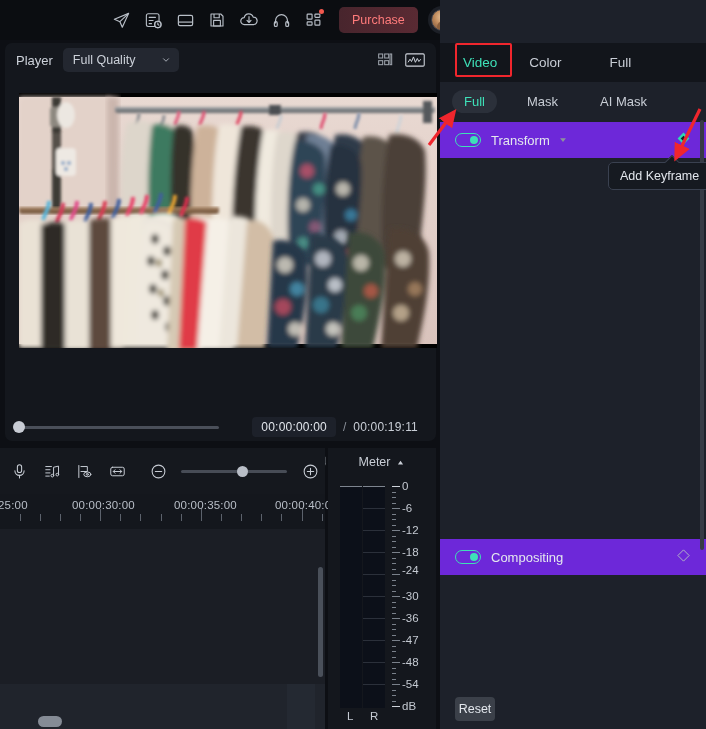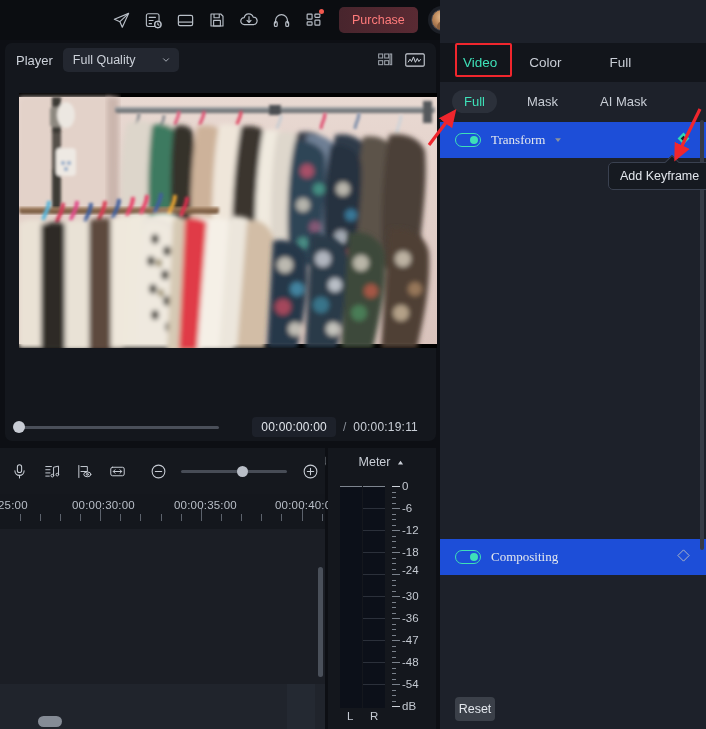--- a/index.html
+++ b/index.html
@@ -171,21 +171,21 @@
   .tabm.active { color:#3ee0b8; }
   .tabs-sub {
     position:absolute; top:84px; left:0; width:266px; height:34px;
     display:flex; align-items:center; background:#1d212a;
   }
   .tabs { font-size:13px; cursor:pointer; color:#c8cdd5; padding:4px 12px; border-radius:13px; }
   .tabs.active { color:#3ee0b8; background:#2b303a; }
 
   .sec-head {
     position:absolute; left:0; width:266px; height:36px;
-    display:flex; align-items:center; padding:0 15px; background:#1d4ed8;font-family:Liberation Serif, serif;
+    display:flex; align-items:center; padding:0 15px; background:#6d28d9;
   }
   .toggle {
     width:26px; height:14px; border-radius:8px; border:1px solid #3ee0b8;
     position:relative; cursor:pointer; background:transparent; flex:none;
   }
   .toggle::after {
     content:''; position:absolute; right:2px; top:2px; width:8px; height:8px;
     border-radius:50%; background:#3ee0b8;
   }
   .sec-title { font-size:13px; color:#e4e8ee; margin-left:10px; font-weight:500; }

